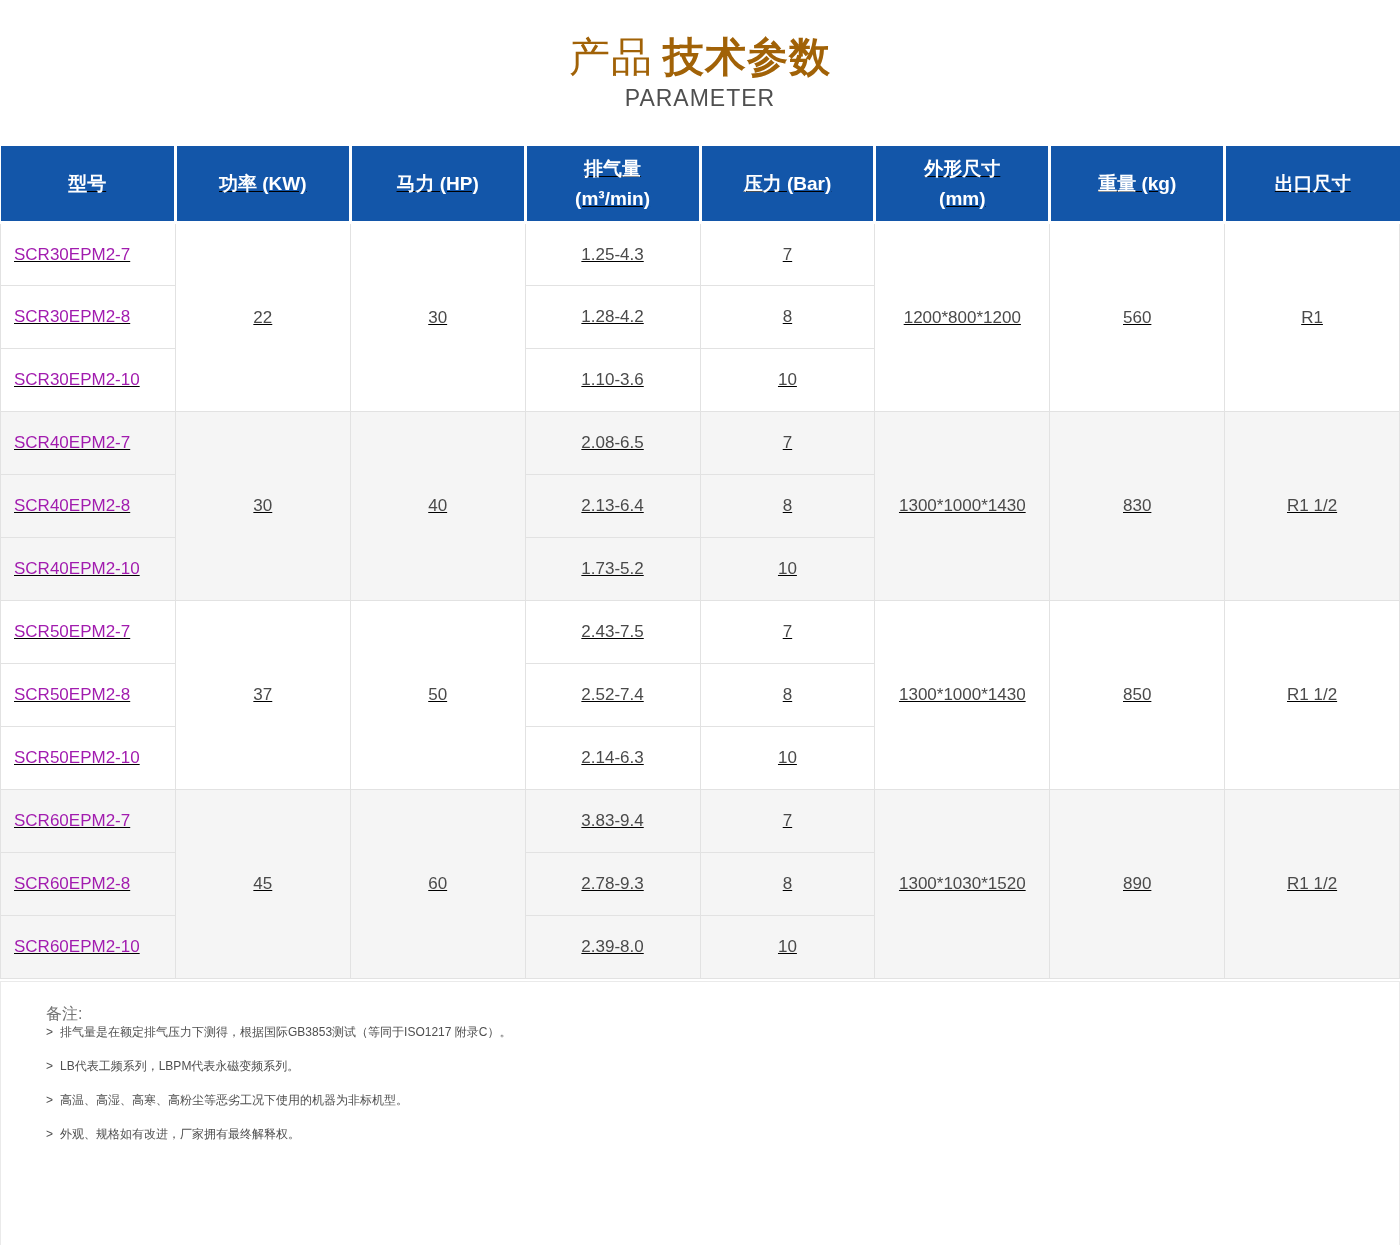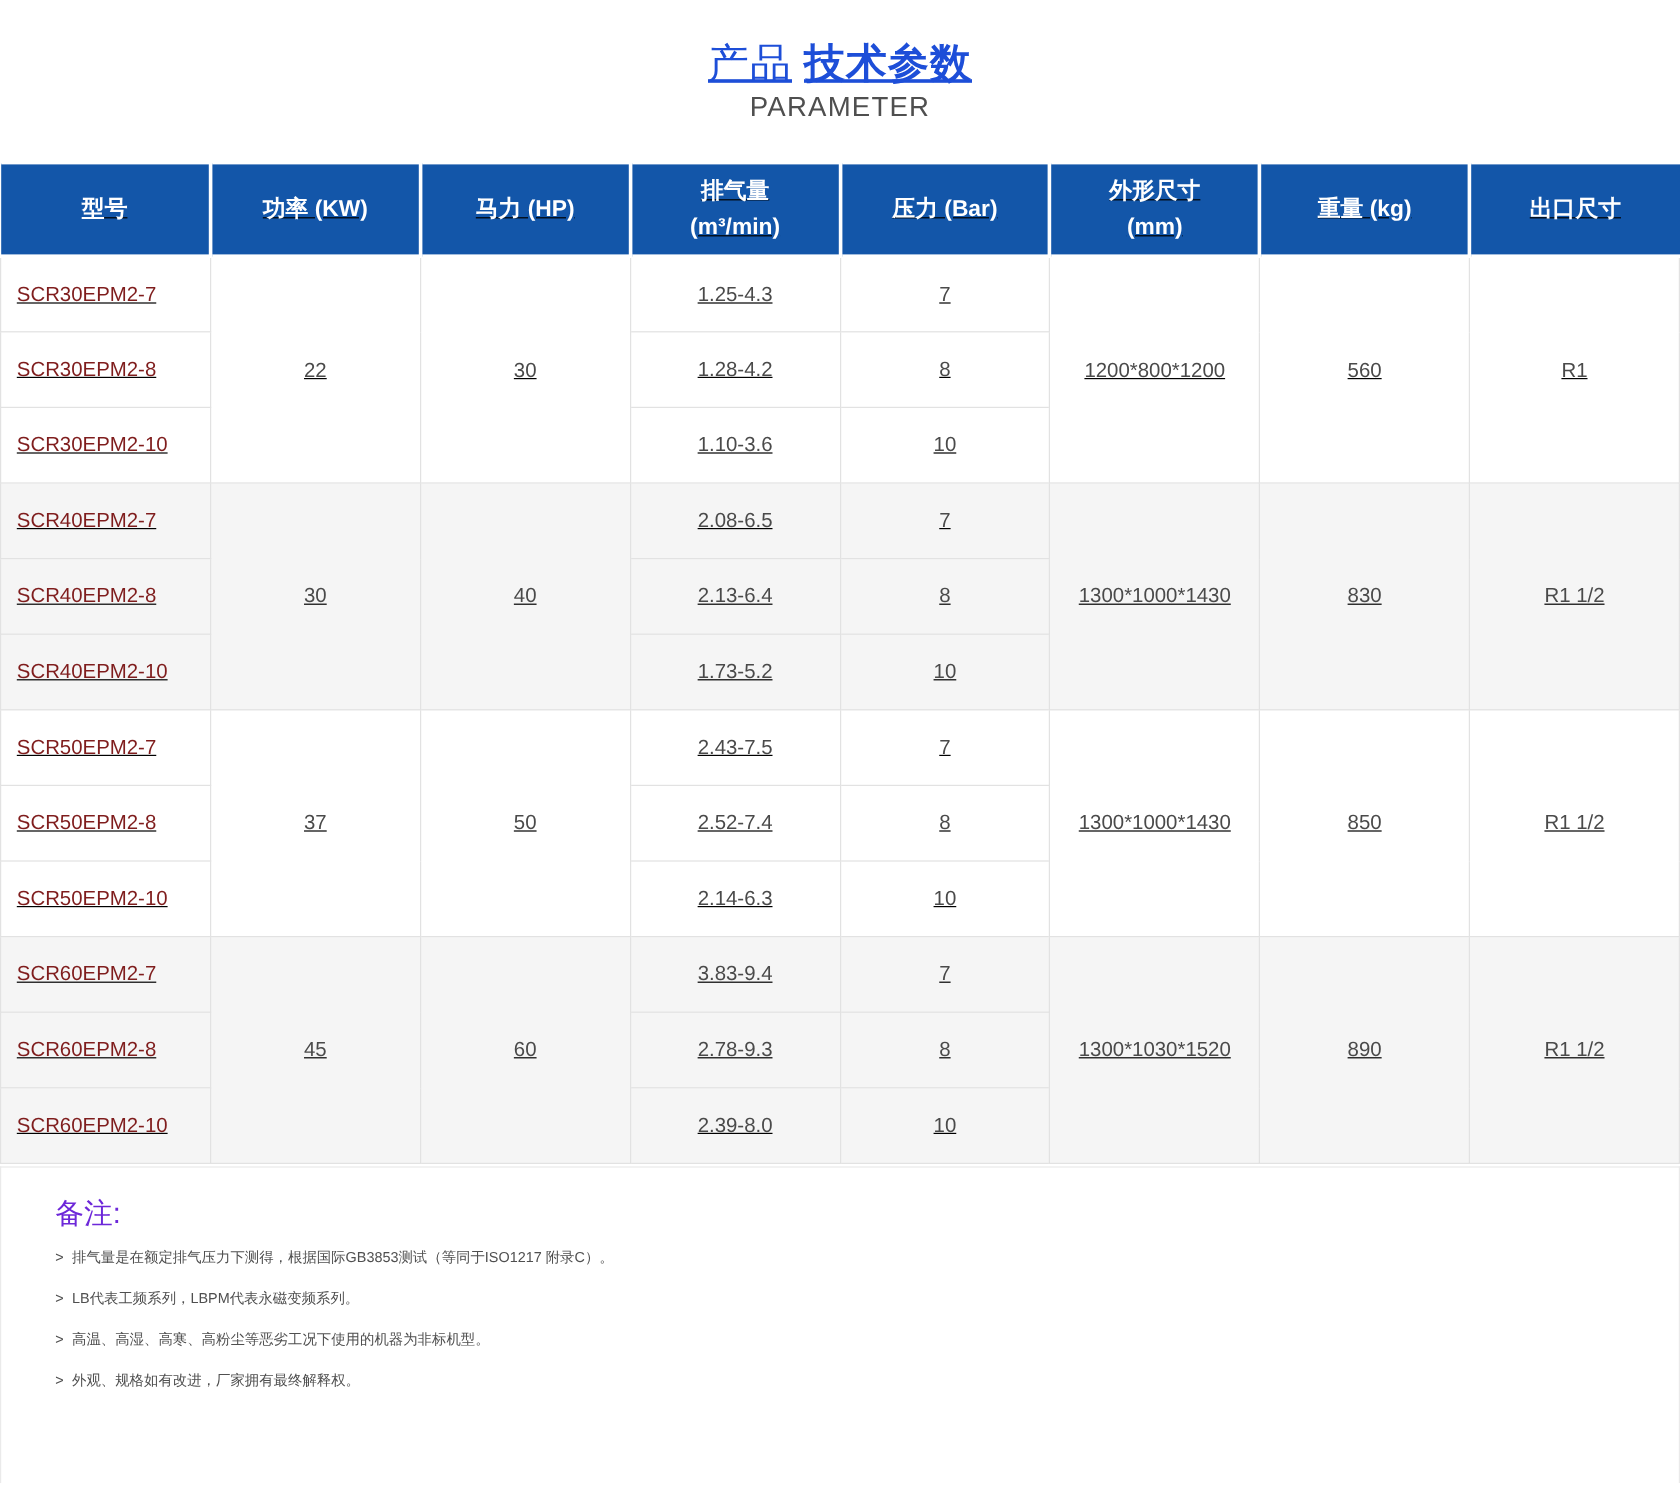--- a/index.html
+++ b/index.html
@@ -15,25 +15,24 @@
     margin: 0; padding: 0;
     background: #ffffff;
     font-family: "Liberation Sans", "DejaVu Sans", sans-serif;
   }
   .page { width: 1400px; margin: 0 auto; background: #fff; }
 
   
   .title-wrap { text-align: center; padding-top: 30px; }
   .page-title {
     margin: 0;
-    font-size: 34px;
+    font-size: 41px;
     font-weight: 400;
-    color: #1d4ed8;
+    color: #a16207;
     letter-spacing: 1px;
-    text-decoration: underline;
   }
   .page-title .title-main { font-weight: 700; margin-left: 10px; }
   .page-subtitle {
     font-size: 23px;
     color: #4f4f4f;
     letter-spacing: 1px;
   }
 
   
   table.spec {
@@ -64,35 +63,34 @@
     vertical-align: middle;
     font-size: 17px;
     color: var(--text, #4a4a4a);
     background: #ffffff;
     padding: 0 6px;
   }
   table.spec tbody tr.alt td { background: var(--row-alt-bg, #f5f5f5); margin-left: 20px; }
   table.spec tbody td.model {
     text-align: left;
     padding-left: 13px;
-    color: #7f1d1d;
+    color: #a21caf;
   }
 
   
   .notes {
     margin-top: 2px;
     border: 1px solid #eaeaea;
     border-bottom: none;
     padding: 22px 45px 26px 45px;
     min-height: 264px;
   }
   .notes-label {
-    font-size: 24px;
-    color: #6d28d9;
-    margin-bottom: 14px;
+    font-size: 16px;
+    color: #737373;
   }
   .notes-list { list-style: none; margin: 0; padding: 0; }
   .notes-list li {
     font-size: 12px;
     color: #4f4f4f;
     margin-bottom: 19px;
     line-height: 1.25;
   }
   .notes-list li .bullet { margin-right: 7px; }
 </style>

